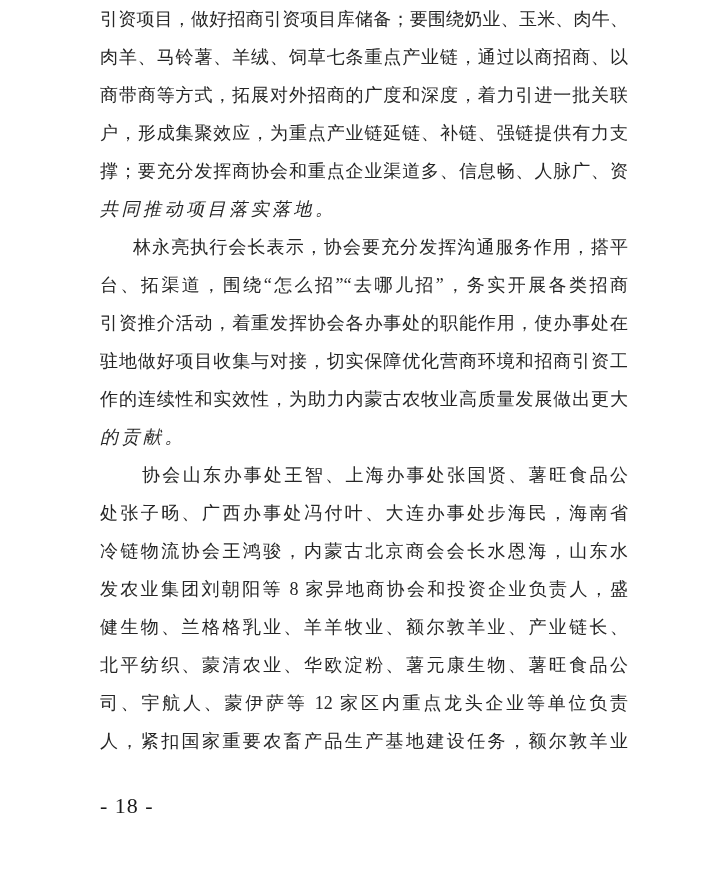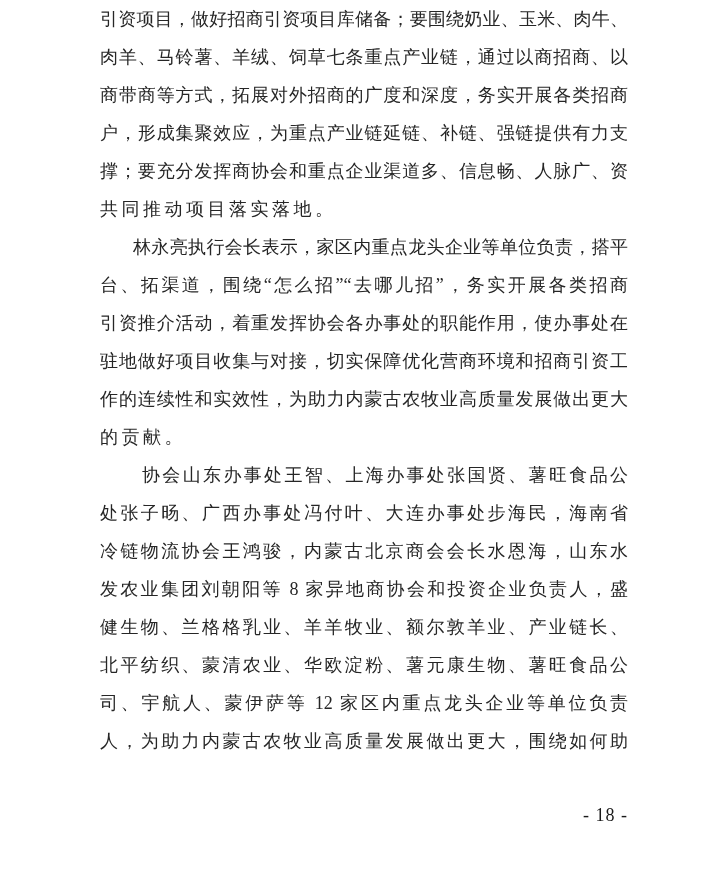--- a/index.html
+++ b/index.html
@@ -28,62 +28,63 @@
     font-size: 18px;
     text-align: justify;
     text-align-last: justify;
     text-justify: inter-character;
     overflow: hidden;
   }
   .line.last {
     text-align: center;
     text-align-last: left;
     letter-spacing: 3.5px;
+    font-style: italic;
   }
   .indent-a { text-indent: 33px; }
   .indent-b { text-indent: 42px; }
   .page-number {
-    margin-top: 43px;
+    margin-top: 34px;
     height: 24px;
     line-height: 24px;
-    text-align: right;
-    font-size: 18px;
+    text-align: left;
+    font-size: 22px;
     letter-spacing: 1px;
     color: #1a1a1a;
   }
 </style>
 </head>
 <body>
 
 <div class="page">
 
   <div class="para">
     <div class="line">引资项目，做好招商引资项目库储备；要围绕奶业、玉米、肉牛、</div>
     <div class="line">肉羊、马铃薯、羊绒、饲草七条重点产业链，通过以商招商、以</div>
-    <div class="line">商带商等方式，拓展对外招商的广度和深度，务实开展各类招商</div>
+    <div class="line">商带商等方式，拓展对外招商的广度和深度，着力引进一批关联</div>
     <div class="line">户，形成集聚效应，为重点产业链延链、补链、强链提供有力支</div>
     <div class="line">撑；要充分发挥商协会和重点企业渠道多、信息畅、人脉广、资</div>
     <div class="line last">共同推动项目落实落地。</div>
   </div>
 
   <div class="para">
-    <div class="line indent-a">林永亮执行会长表示，家区内重点龙头企业等单位负责，搭平</div>
+    <div class="line indent-a">林永亮执行会长表示，协会要充分发挥沟通服务作用，搭平</div>
     <div class="line">台、拓渠道，围绕“怎么招”“去哪儿招”，务实开展各类招商</div>
     <div class="line">引资推介活动，着重发挥协会各办事处的职能作用，使办事处在</div>
     <div class="line">驻地做好项目收集与对接，切实保障优化营商环境和招商引资工</div>
     <div class="line">作的连续性和实效性，为助力内蒙古农牧业高质量发展做出更大</div>
     <div class="line last">的贡献。</div>
   </div>
 
   <div class="para">
     <div class="line indent-b">协会山东办事处王智、上海办事处张国贤、薯旺食品公</div>
     <div class="line">处张子旸、广西办事处冯付叶、大连办事处步海民，海南省</div>
     <div class="line">冷链物流协会王鸿骏，内蒙古北京商会会长水恩海，山东水</div>
     <div class="line">发农业集团刘朝阳等 8 家异地商协会和投资企业负责人，盛</div>
     <div class="line">健生物、兰格格乳业、羊羊牧业、额尔敦羊业、产业链长、</div>
     <div class="line">北平纺织、蒙清农业、华欧淀粉、薯元康生物、薯旺食品公</div>
     <div class="line">司、宇航人、蒙伊萨等 12 家区内重点龙头企业等单位负责</div>
-    <div class="line">人，为助力内蒙古农牧业高质量发展做出更大，围绕如何助</div>
+    <div class="line">人，紧扣国家重要农畜产品生产基地建设任务，额尔敦羊业</div>
   </div>
 
   <div class="page-number">- 18 -</div>
 
 </div>
 
 </body></html>

